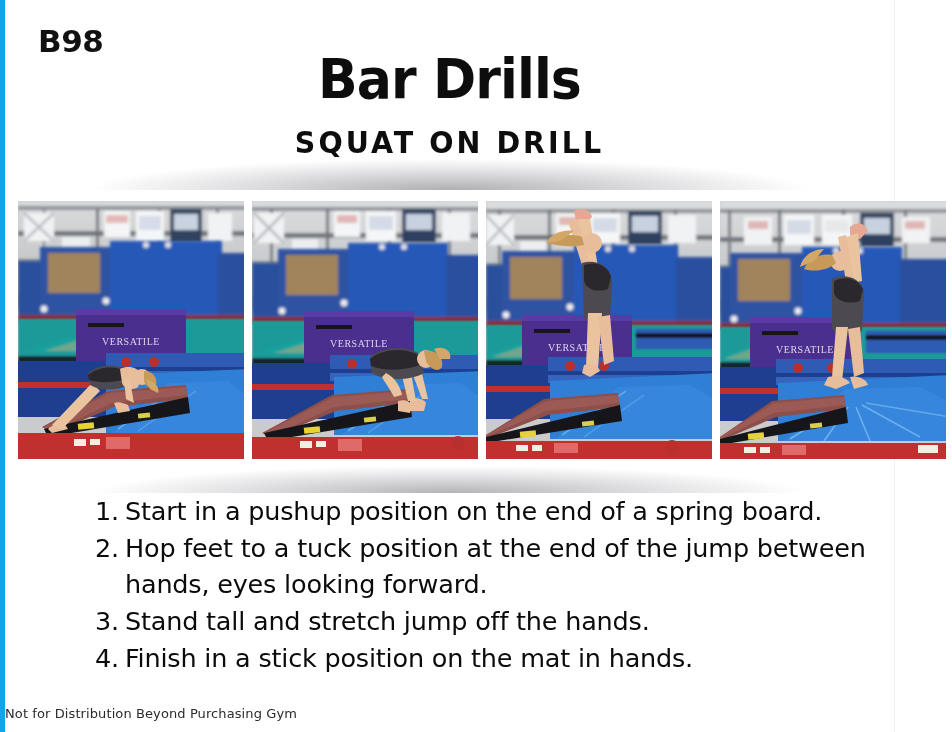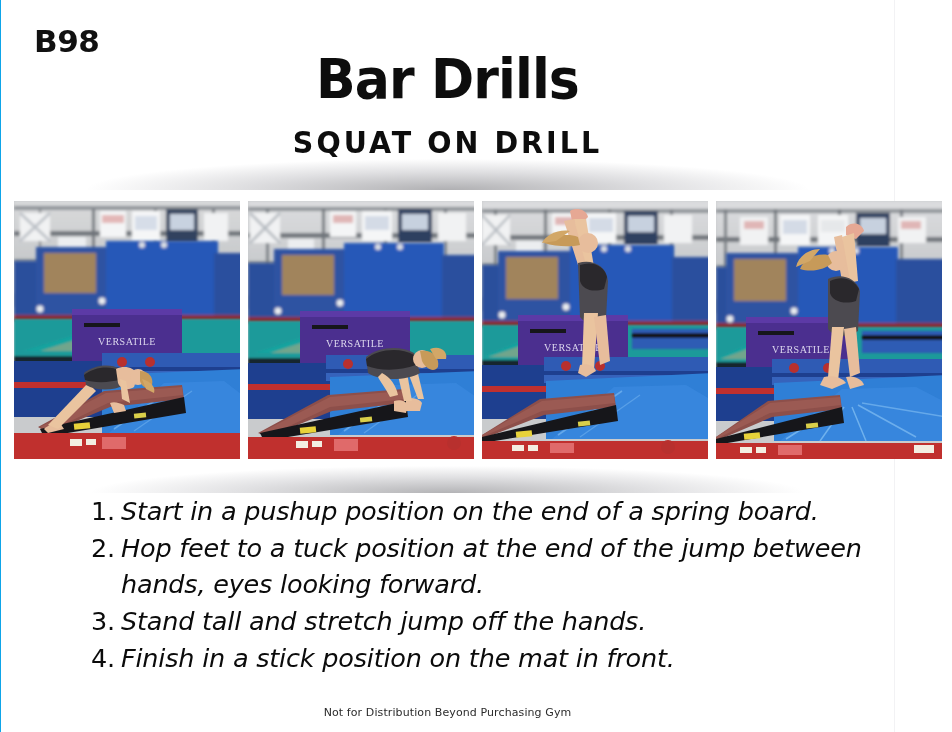--- a/index.html
+++ b/index.html
@@ -13,21 +13,21 @@
     font-family: "Liberation Sans", sans-serif;
     overflow: hidden;
   }
 
   #slide {
     position: relative;
     width: 895px;
     height: 732px;
     background: #ffffff;
     box-sizing: border-box;
-    border-left: 1px solid #0ea5e9;
+    border-left: 5px solid #0ea5e9;
     border-right: 1px solid #f2f2f4;
   }
 
   
   .header {
     position: relative;
     height: 186px;
     background: #ffffff;
   }
   .slide-code {
@@ -133,32 +133,31 @@
   }
   .step-num {
     flex: 0 0 30px;
     text-align: left;
     font-size: 25.5px;
     color: #0b0b0b;
   }
   .step-text {
     flex: 1 1 auto;
     font-weight: 400;
-    font-style: italic;
   }
 
   
   .footer {
     position: absolute;
     left: 0;
     right: 0;
     top: 706px;
-    text-align: center;
+    text-align: left;
     font-family: "DejaVu Sans", sans-serif;
-    font-size: 11px;
+    font-size: 13px;
     color: #2b2b2b;
     letter-spacing: 0.1px;
   }
 </style>
 </head>
 <body>
 
 <div id="slide">
 
   <div class="header">
@@ -617,19 +616,19 @@
     <li class="step">
       <span class="step-num">2.</span>
       <span class="step-text">Hop feet to a tuck position at the end of the jump between hands, eyes looking forward.</span>
     </li>
     <li class="step">
       <span class="step-num">3.</span>
       <span class="step-text">Stand tall and stretch jump off the hands.</span>
     </li>
     <li class="step">
       <span class="step-num">4.</span>
-      <span class="step-text">Finish in a stick position on the mat in front.</span>
+      <span class="step-text">Finish in a stick position on the mat in hands.</span>
     </li>
   </ol>
 
   <div class="footer">Not for Distribution Beyond Purchasing Gym</div>
 
 </div>
 
 </body></html>

